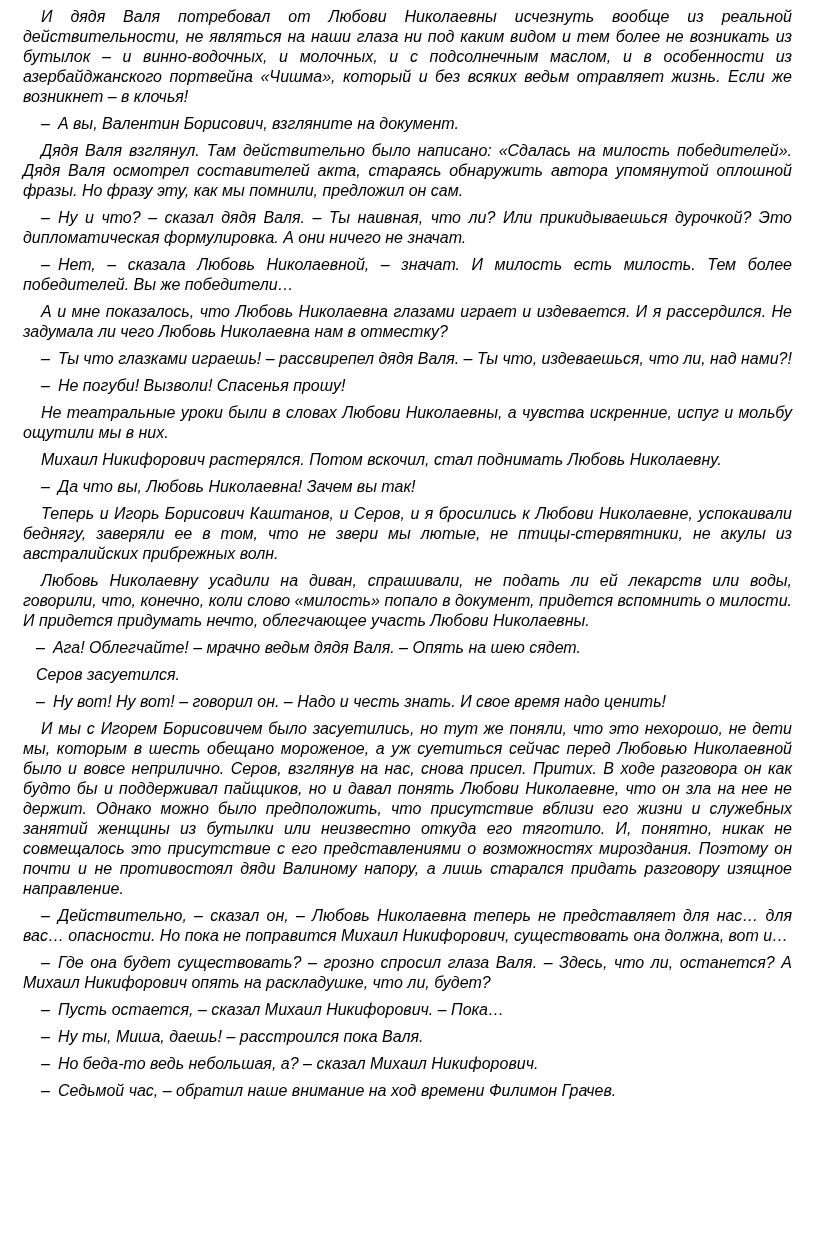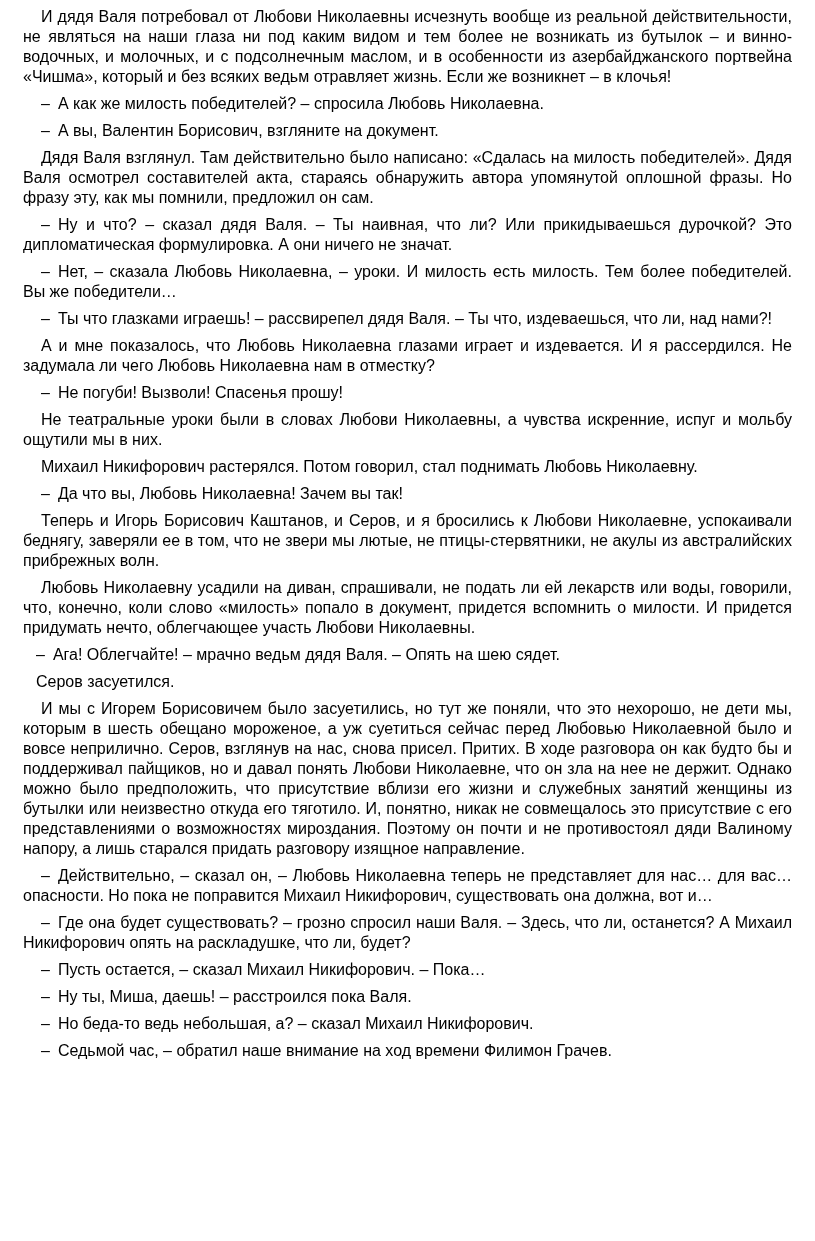--- a/index.html
+++ b/index.html
@@ -17,48 +17,49 @@
     font-size: 16px;
     line-height: 20px;
     color: #000000;
     cursor: text;
   }
   .para {
     margin: 0 0 7px 0;
     text-indent: 18px;
     text-align: justify;
     text-align-last: left;
+    font-style: italic;
   }
   .para.small-indent {
     text-indent: 13px;
   }
   .para:last-child {
     margin-bottom: 4px;
   }
 </style>
 </head>
 <body>
 
 <div class="page" id="doc-page" style="background: rgb(255, 255, 255); color: rgb(0, 0, 0);">
     <p class="para"><span>И дядя Валя потребовал от Любови Николаевны исчезнуть вообще из реальной действительности, не являться на наши глаза ни под каким видом и тем более не возникать из бутылок – и винно-водочных, и молочных, и с подсолнечным маслом, и в особенности из азербайджанского портвейна «Чишма», который и без всяких ведьм отравляет жизнь. Если же возникнет – в клочья!</span></p>
-    <p class="para"><span>– А как же милость победителей? – спросила Любовь Николаевна.</span></p>
     <p class="para"><span>– А вы, Валентин Борисович, взгляните на документ.</span></p>
     <p class="para"><span>Дядя Валя взглянул. Там действительно было написано: «Сдалась на милость победителей». Дядя Валя осмотрел составителей акта, стараясь обнаружить автора упомянутой оплошной фразы. Но фразу эту, как мы помнили, предложил он сам.</span></p>
     <p class="para"><span>– Ну и что? – сказал дядя Валя. – Ты наивная, что ли? Или прикидываешься дурочкой? Это дипломатическая формулировка. А они ничего не значат.</span></p>
-    <p class="para"><span>– Нет, – сказала Любовь Николаевна, – уроки. И милость есть милость. Тем более победителей. Вы же победители…</span></p>
+    <p class="para"><span>– Нет, – сказала Любовь Николаевной, – значат. И милость есть милость. Тем более победителей. Вы же победители…</span></p>
+    <p class="para"><span>А и мне показалось, что Любовь Николаевна глазами играет и издевается. И я рассердился. Не задумала ли чего Любовь Николаевна нам в отместку?</span></p>
     <p class="para"><span>– Ты что глазками играешь! – рассвирепел дядя Валя. – Ты что, издеваешься, что ли, над нами?!</span></p>
-    <p class="para"><span>А и мне показалось, что Любовь Николаевна глазами играет и издевается. И я рассердился. Не задумала ли чего Любовь Николаевна нам в отместку?</span></p>
     <p class="para"><span>– Не погуби! Вызволи! Спасенья прошу!</span></p>
     <p class="para"><span>Не театральные уроки были в словах Любови Николаевны, а чувства искренние, испуг и мольбу ощутили мы в них.</span></p>
-    <p class="para"><span>Михаил Никифорович растерялся. Потом говорил, стал поднимать Любовь Николаевну.</span></p>
+    <p class="para"><span>Михаил Никифорович растерялся. Потом вскочил, стал поднимать Любовь Николаевну.</span></p>
     <p class="para"><span>– Да что вы, Любовь Николаевна! Зачем вы так!</span></p>
     <p class="para"><span>Теперь и Игорь Борисович Каштанов, и Серов, и я бросились к Любови Николаевне, успокаивали беднягу, заверяли ее в том, что не звери мы лютые, не птицы-стервятники, не акулы из австралийских прибрежных волн.</span></p>
     <p class="para"><span>Любовь Николаевну усадили на диван, спрашивали, не подать ли ей лекарств или воды, говорили, что, конечно, коли слово «милость» попало в документ, придется вспомнить о милости. И придется придумать нечто, облегчающее участь Любови Николаевны.</span></p>
     <p class="para small-indent"><span>– Ага! Облегчайте! – мрачно ведьм дядя Валя. – Опять на шею сядет.</span></p>
     <p class="para small-indent"><span>Серов засуетился.</span></p>
+    <p class="para small-indent"><span>– Ну вот! Ну вот! – говорил он. – Надо и честь знать. И свое время надо ценить!</span></p>
     <p class="para"><span>И мы с Игорем Борисовичем было засуетились, но тут же поняли, что это нехорошо, не дети мы, которым в шесть обещано мороженое, а уж суетиться сейчас перед Любовью Николаевной было и вовсе неприлично. Серов, взглянув на нас, снова присел. Притих. В ходе разговора он как будто бы и поддерживал пайщиков, но и давал понять Любови Николаевне, что он зла на нее не держит. Однако можно было предположить, что присутствие вблизи его жизни и служебных занятий женщины из бутылки или неизвестно откуда его тяготило. И, понятно, никак не совмещалось это присутствие с его представлениями о возможностях мироздания. Поэтому он почти и не противостоял дяди Валиному напору, а лишь старался придать разговору изящное направление.</span></p>
     <p class="para"><span>– Действительно, – сказал он, – Любовь Николаевна теперь не представляет для нас… для вас… опасности. Но пока не поправится Михаил Никифорович, существовать она должна, вот и…</span></p>
-    <p class="para"><span>– Где она будет существовать? – грозно спросил наши Валя. – Здесь, что ли, останется? А Михаил Никифорович опять на раскладушке, что ли, будет?</span></p>
+    <p class="para"><span>– Где она будет существовать? – грозно спросил глаза Валя. – Здесь, что ли, останется? А Михаил Никифорович опять на раскладушке, что ли, будет?</span></p>
     <p class="para"><span>– Пусть остается, – сказал Михаил Никифорович. – Пока…</span></p>
     <p class="para"><span>– Ну ты, Миша, даешь! – расстроился пока Валя.</span></p>
     <p class="para"><span>– Но беда-то ведь небольшая, а? – сказал Михаил Никифорович.</span></p>
     <p class="para"><span>– Седьмой час, – обратил наше внимание на ход времени Филимон Грачев.</span></p>
   </div>
 
 </body></html>

